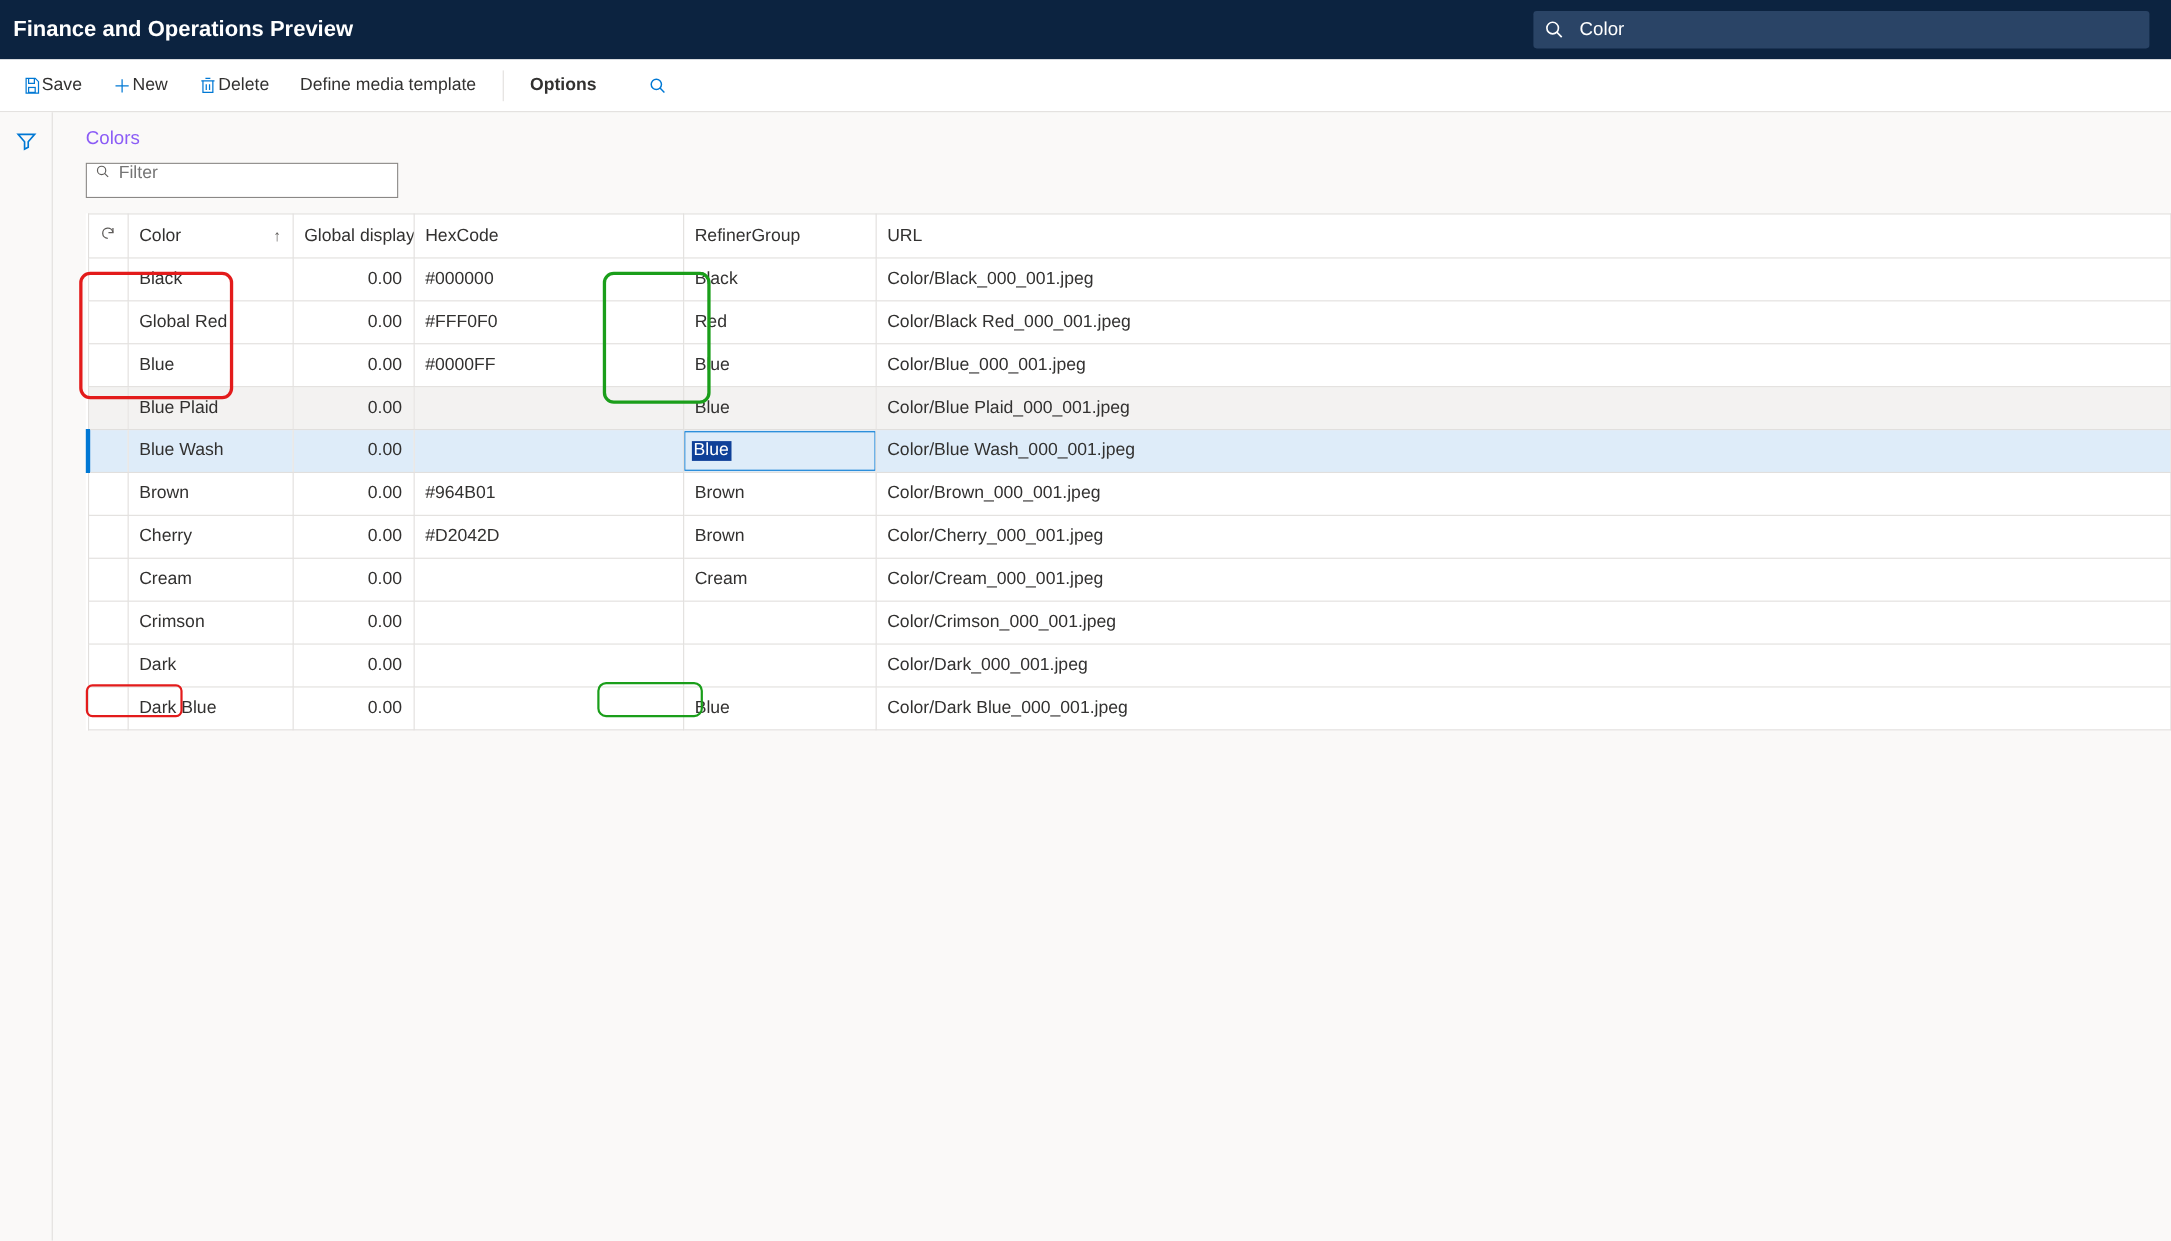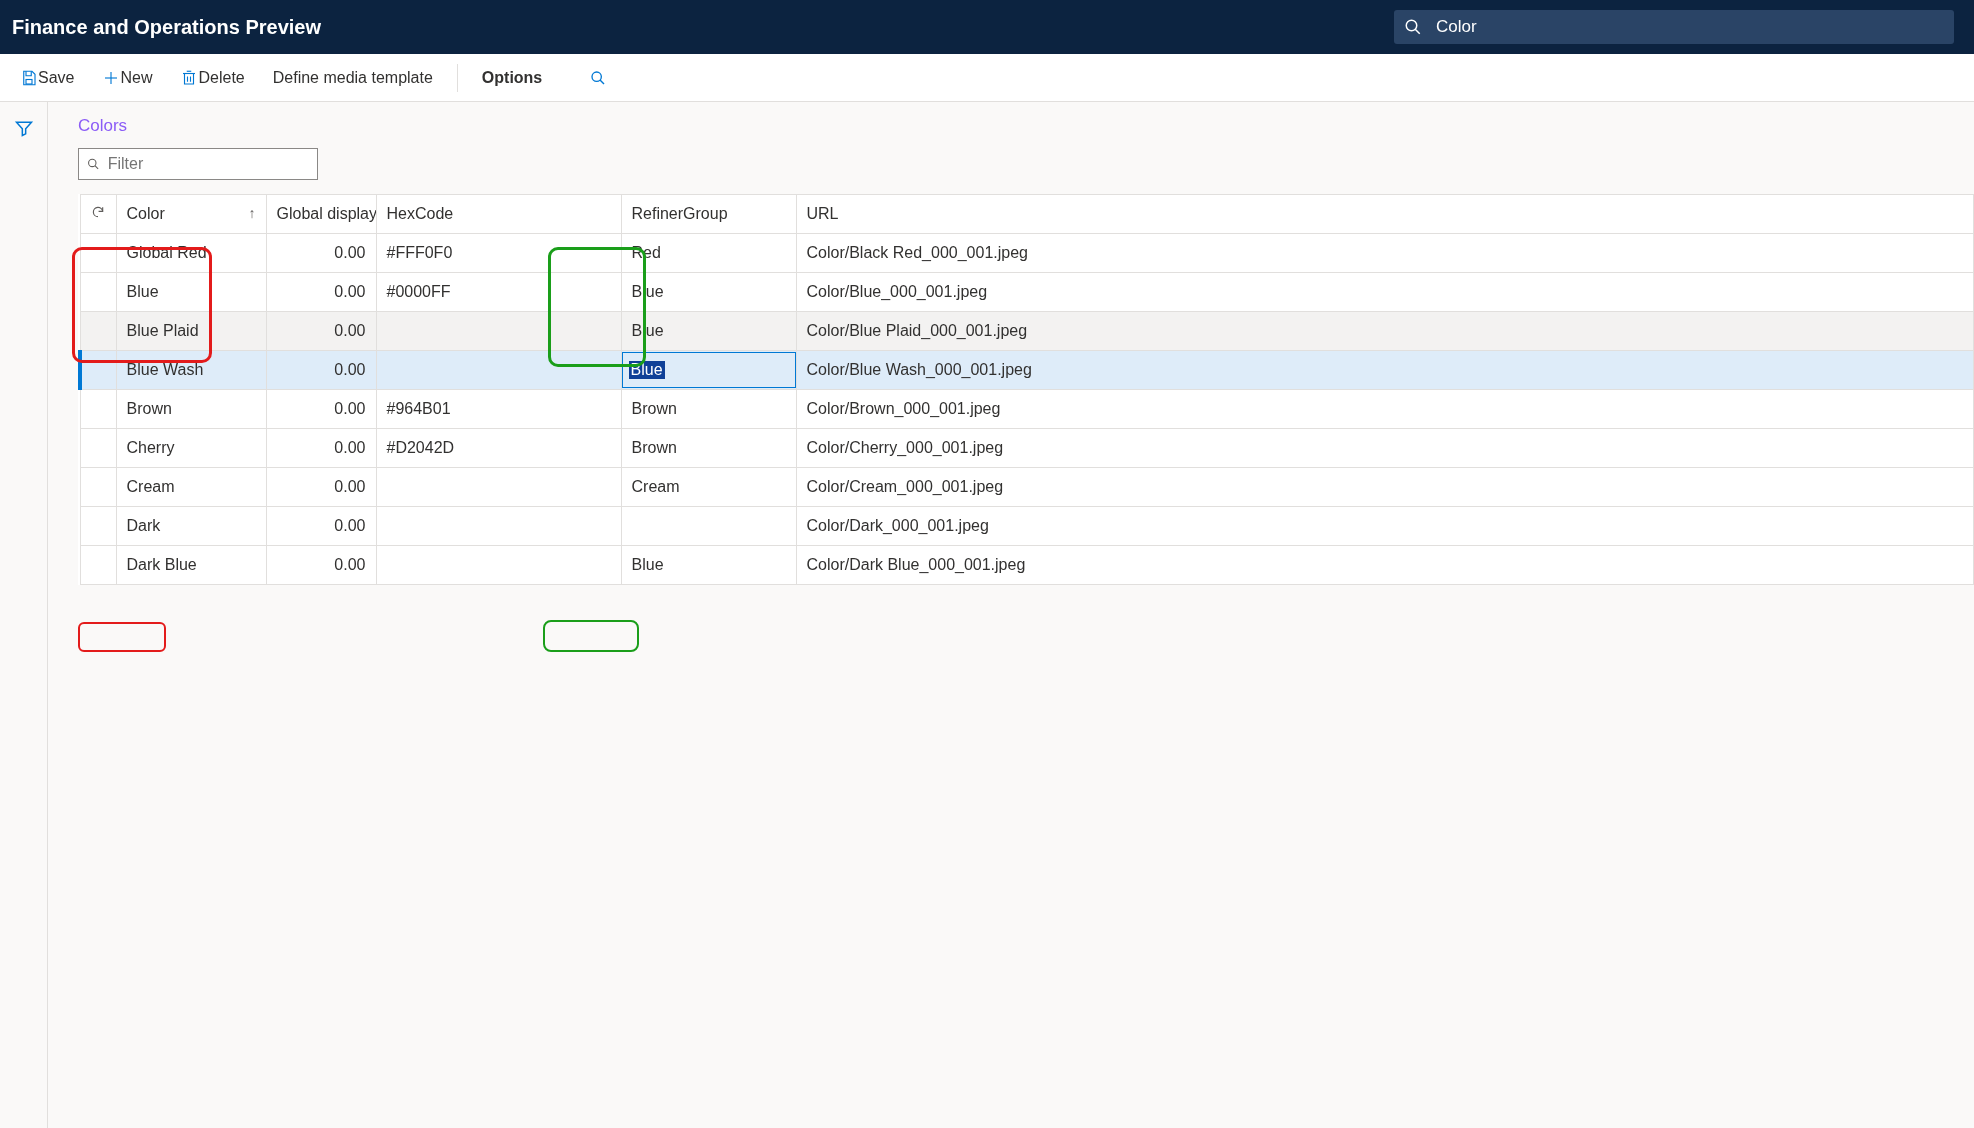--- a/index.html
+++ b/index.html
@@ -83,25 +83,25 @@
 
     .main {
       flex: 1;
       padding: 14px 0 0 30px;
     }
     .section-title { font-size: 17px; margin-bottom: 12px; color:#8b5cf6; }
 
     .filter-box {
       border: 1px solid #8a8886;
       background:#fff;
-      width: 240px;
+      width: 284px;
       height: 32px;
       display:flex;
-      align-items:center;
-      padding: 15px 8px;
+      align-items:flex-start;
+      padding: 0 8px;
       margin-bottom: 14px;
     }
     .filter-box svg { width:14px; height:14px; stroke:#605e5c; fill:none; stroke-width:2;}
     .filter-box input {
       border:none; outline:none; font-size:16px; margin-left:8px; color:#605e5c; width:100%;
       background:transparent;
     }
 
     
     .grid {
@@ -250,20 +250,28 @@
           </th>
           <th class="col-global num">Global display ...</th>
           <th class="col-hex">HexCode</th>
           <th class="col-refiner">RefinerGroup</th>
           <th class="col-url">URL</th>
         </tr>
       </thead>
       <tbody id="grid-body">
           <tr>
             <td class="col-refresh"></td>
+            <td>Black</td>
+            <td class="num">0.00</td>
+            <td>#000000</td>
+            <td>Black</td>
+            <td>Color/Black_000_001.jpeg</td>
+          </tr>
+          <tr>
+            <td class="col-refresh"></td>
             <td>Global Red</td>
             <td class="num">0.00</td>
             <td>#FFF0F0</td>
             <td>Red</td>
             <td>Color/Black Red_000_001.jpeg</td>
           </tr>
           <tr>
             <td class="col-refresh"></td>
             <td>Blue</td>
             <td class="num">0.00</td>
@@ -310,20 +318,28 @@
           <tr>
             <td class="col-refresh"></td>
             <td>Cream</td>
             <td class="num">0.00</td>
             <td></td>
             <td>Cream</td>
             <td>Color/Cream_000_001.jpeg</td>
           </tr>
           <tr>
             <td class="col-refresh"></td>
+            <td>Crimson</td>
+            <td class="num">0.00</td>
+            <td></td>
+            <td></td>
+            <td>Color/Crimson_000_001.jpeg</td>
+          </tr>
+          <tr>
+            <td class="col-refresh"></td>
             <td>Dark</td>
             <td class="num">0.00</td>
             <td></td>
             <td></td>
             <td>Color/Dark_000_001.jpeg</td>
           </tr>
           <tr>
             <td class="col-refresh"></td>
             <td>Dark Blue</td>
             <td class="num">0.00</td>

